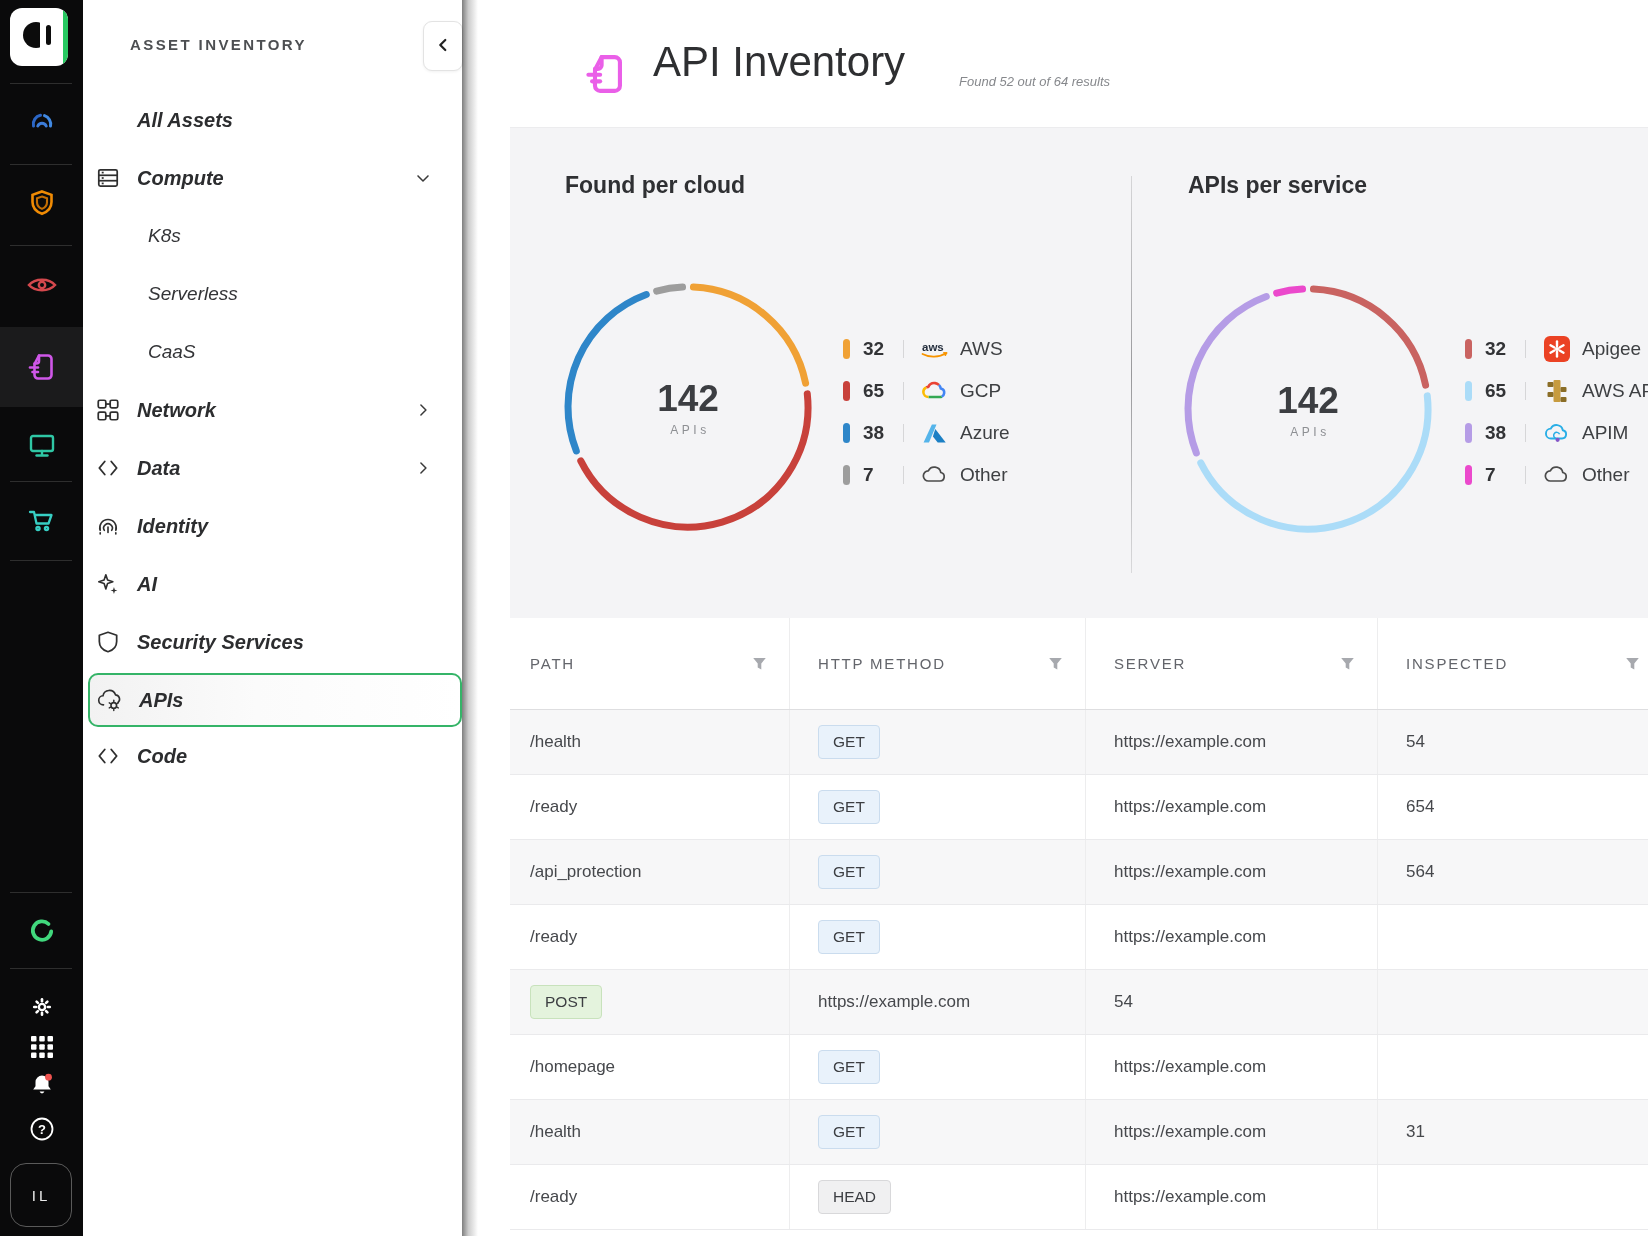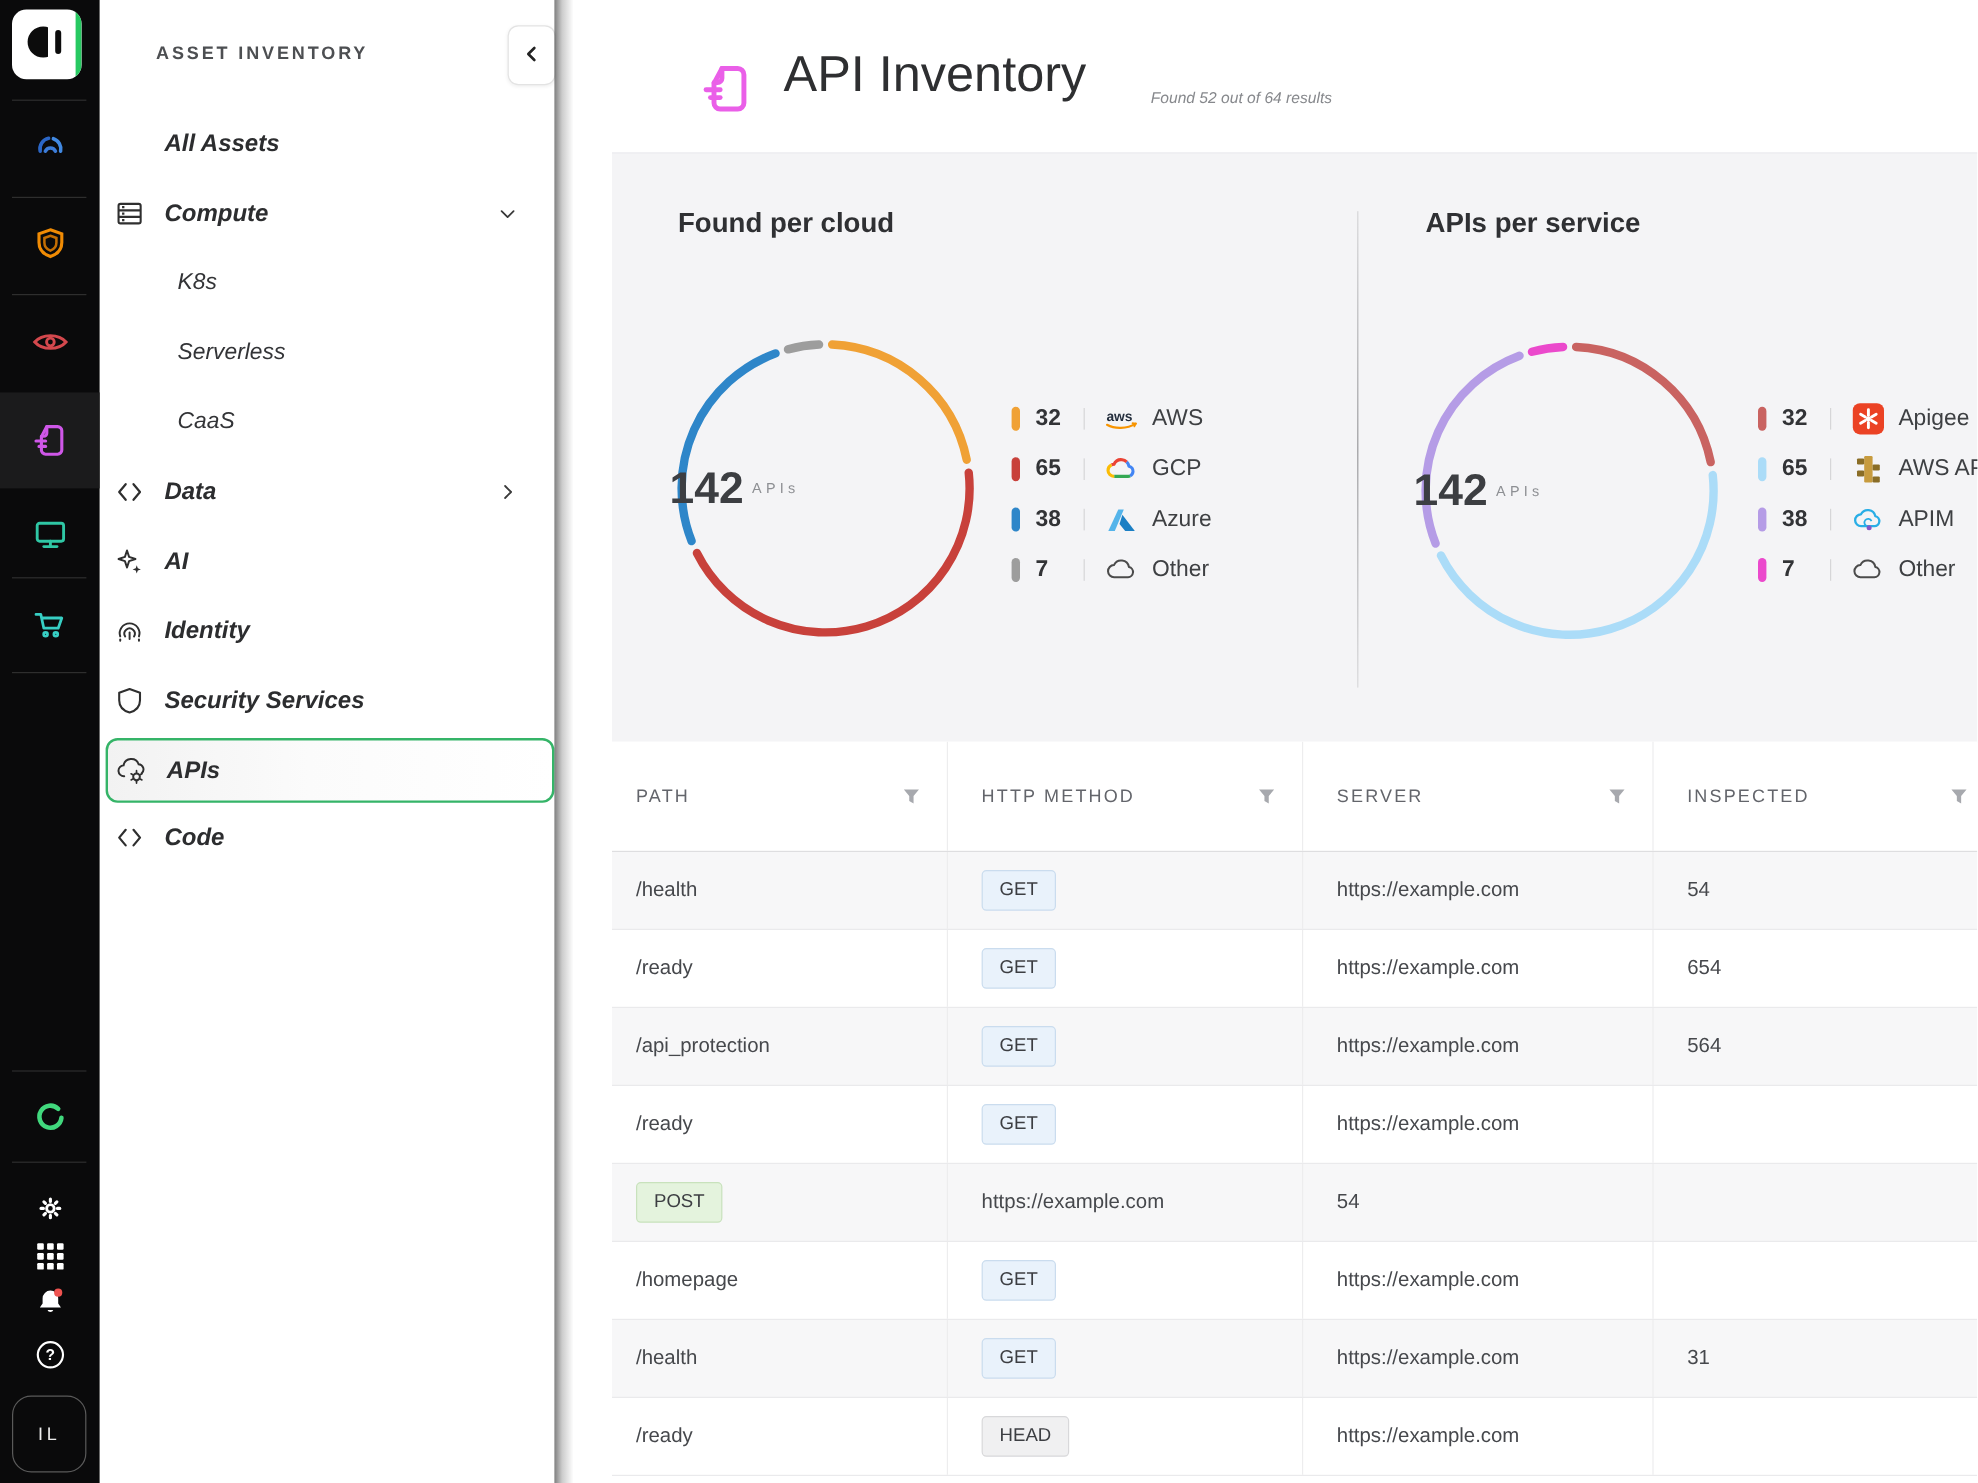--- a/index.html
+++ b/index.html
@@ -52,21 +52,21 @@
           border-top:1px solid #ececee;}
   .chart{position:absolute;top:0;height:100%;}
   .chart.c0{left:0;width:621px;}
   .chart.c1{left:621px;width:565px;}
   .chart h2{position:absolute;top:44px;margin:0;font-size:23px;font-weight:bold;color:#2f3033;}
   .c0 h2{left:55px;} .c1 h2{left:57px;}
   .vdiv{position:absolute;left:621px;top:48px;height:397px;width:1px;
         background:linear-gradient(#d6d6d8,#98989b 50%,#d9d9db);}
   .donut{position:absolute;width:260px;height:260px;}
   .c0 .donut{left:48px;top:149px;} .c1 .donut{left:47px;top:151px;}
-  .donut-c{position:absolute;inset:0;display:flex;flex-direction:row;align-items:center;gap:3px;}
+  .donut-c{position:absolute;inset:0;display:flex;flex-direction:column;align-items:center;justify-content:center;gap:3px;}
   .donut-total{font-size:37px;font-weight:600;color:#3c3e42;}
   .donut-sub{font-size:12px;letter-spacing:3.5px;color:#8d8f93;margin-left:4px;}
   .legend{position:absolute;top:200px;}
   .c0 .legend{left:333px;} .c1 .legend{left:334px;}
   .lg-row{height:42px;display:flex;align-items:center;cursor:pointer;}
   .lg-pill{width:7px;height:20px;border-radius:4px;flex:0 0 auto;}
   .lg-val{margin-left:13px;width:36px;font-size:19px;font-weight:600;color:#323336;}
   .lg-sep{width:1px;height:18px;background:#d6d6d8;margin-left:4px;flex:0 0 auto;}
   .lg-ico{width:32px;margin-left:15px;display:flex;justify-content:center;align-items:center;flex:0 0 auto;}
   .lg-label{margin-left:9px;font-size:19px;color:#3e4043;white-space:nowrap;}
@@ -236,52 +236,70 @@
           <span class="nav-label">K8s</span>
         </div>
         <div class="nav-item sub">
           <span class="nav-label">Serverless</span>
         </div>
         <div class="nav-item sub">
           <span class="nav-label">CaaS</span>
         </div>
         <div class="nav-item">
           <span class="nav-ico">
+            <svg width="26" height="26" viewBox="0 0 24 24" fill="none" stroke="#2f2f2f" stroke-width="1.6">
+              <rect x="3" y="3" width="7" height="7" rx="1.5"></rect>
+              <rect x="14" y="3" width="7" height="7" rx="1.5"></rect>
+              <rect x="3" y="14" width="7" height="7" rx="1.5"></rect>
+              <rect x="14" y="14" width="7" height="7" rx="1.5"></rect>
+              <line x1="10" y1="6.5" x2="14" y2="6.5"></line>
+              <line x1="10" y1="17.5" x2="14" y2="17.5"></line>
+            </svg>
+          </span>
+          <span class="nav-label">Network</span>
+          <span class="nav-chev">
+            <svg width="20" height="20" viewBox="0 0 24 24" fill="none" stroke="#3a3a3a" stroke-width="1.8" stroke-linecap="round" stroke-linejoin="round">
+              <polyline points="9.5,6 15.5,12 9.5,18"></polyline>
+            </svg>
+          </span>
+        </div>
+        <div class="nav-item">
+          <span class="nav-ico">
             <svg width="26" height="26" viewBox="0 0 24 24" fill="none" stroke="#2f2f2f" stroke-width="1.7" stroke-linecap="round" stroke-linejoin="round">
               <polyline points="9,6 4,12 9,18"></polyline>
               <polyline points="15,6 20,12 15,18"></polyline>
             </svg>
           </span>
           <span class="nav-label">Data</span>
           <span class="nav-chev">
             <svg width="20" height="20" viewBox="0 0 24 24" fill="none" stroke="#3a3a3a" stroke-width="1.8" stroke-linecap="round" stroke-linejoin="round">
               <polyline points="9.5,6 15.5,12 9.5,18"></polyline>
             </svg>
           </span>
-        </div>
-        <div class="nav-item">
-          <span class="nav-ico">
-            <svg width="26" height="26" viewBox="0 0 24 24" fill="none" stroke="#2f2f2f" stroke-width="1.5" stroke-linejoin="round">
-              <path d="M10 3.5 L11.6 8.4 L16.5 10 L11.6 11.6 L10 16.5 L8.4 11.6 L3.5 10 L8.4 8.4 Z"></path>
-              <path d="M17.5 14.8 L18.3 17.2 L20.7 18 L18.3 18.8 L17.5 21.2 L16.7 18.8 L14.3 18 L16.7 17.2 Z" fill="#2f2f2f" stroke="none"></path>
-            </svg>
-          </span>
-          <span class="nav-label">AI</span>
         </div>
         <div class="nav-item">
           <span class="nav-ico">
             <svg width="26" height="26" viewBox="0 0 24 24" fill="none" stroke="#2f2f2f" stroke-width="1.5" stroke-linecap="round">
               <path d="M4.8 16 A 7.6 7.6 0 1 1 19.2 16"></path>
               <path d="M8.6 16 A 4 4 0 1 1 15.4 16"></path>
               <path d="M12 13 V 18"></path>
               <path d="M4.8 18.3 V 19.3"></path>
               <path d="M19.2 18.3 V 19.3"></path>
             </svg>
           </span>
           <span class="nav-label">Identity</span>
+        </div>
+        <div class="nav-item">
+          <span class="nav-ico">
+            <svg width="26" height="26" viewBox="0 0 24 24" fill="none" stroke="#2f2f2f" stroke-width="1.5" stroke-linejoin="round">
+              <path d="M10 3.5 L11.6 8.4 L16.5 10 L11.6 11.6 L10 16.5 L8.4 11.6 L3.5 10 L8.4 8.4 Z"></path>
+              <path d="M17.5 14.8 L18.3 17.2 L20.7 18 L18.3 18.8 L17.5 21.2 L16.7 18.8 L14.3 18 L16.7 17.2 Z" fill="#2f2f2f" stroke="none"></path>
+            </svg>
+          </span>
+          <span class="nav-label">AI</span>
         </div>
         <div class="nav-item">
           <span class="nav-ico">
             <svg width="26" height="26" viewBox="0 0 24 24" fill="none" stroke="#2f2f2f" stroke-width="1.6" stroke-linejoin="round">
               <path d="M12 3 L20 5.8 V11.5 C20 16.5 16.7 19.6 12 21 C7.3 19.6 4 16.5 4 11.5 V5.8 Z"></path>
             </svg>
           </span>
           <span class="nav-label">Security Services</span>
         </div>
         <div class="nav-item active">

